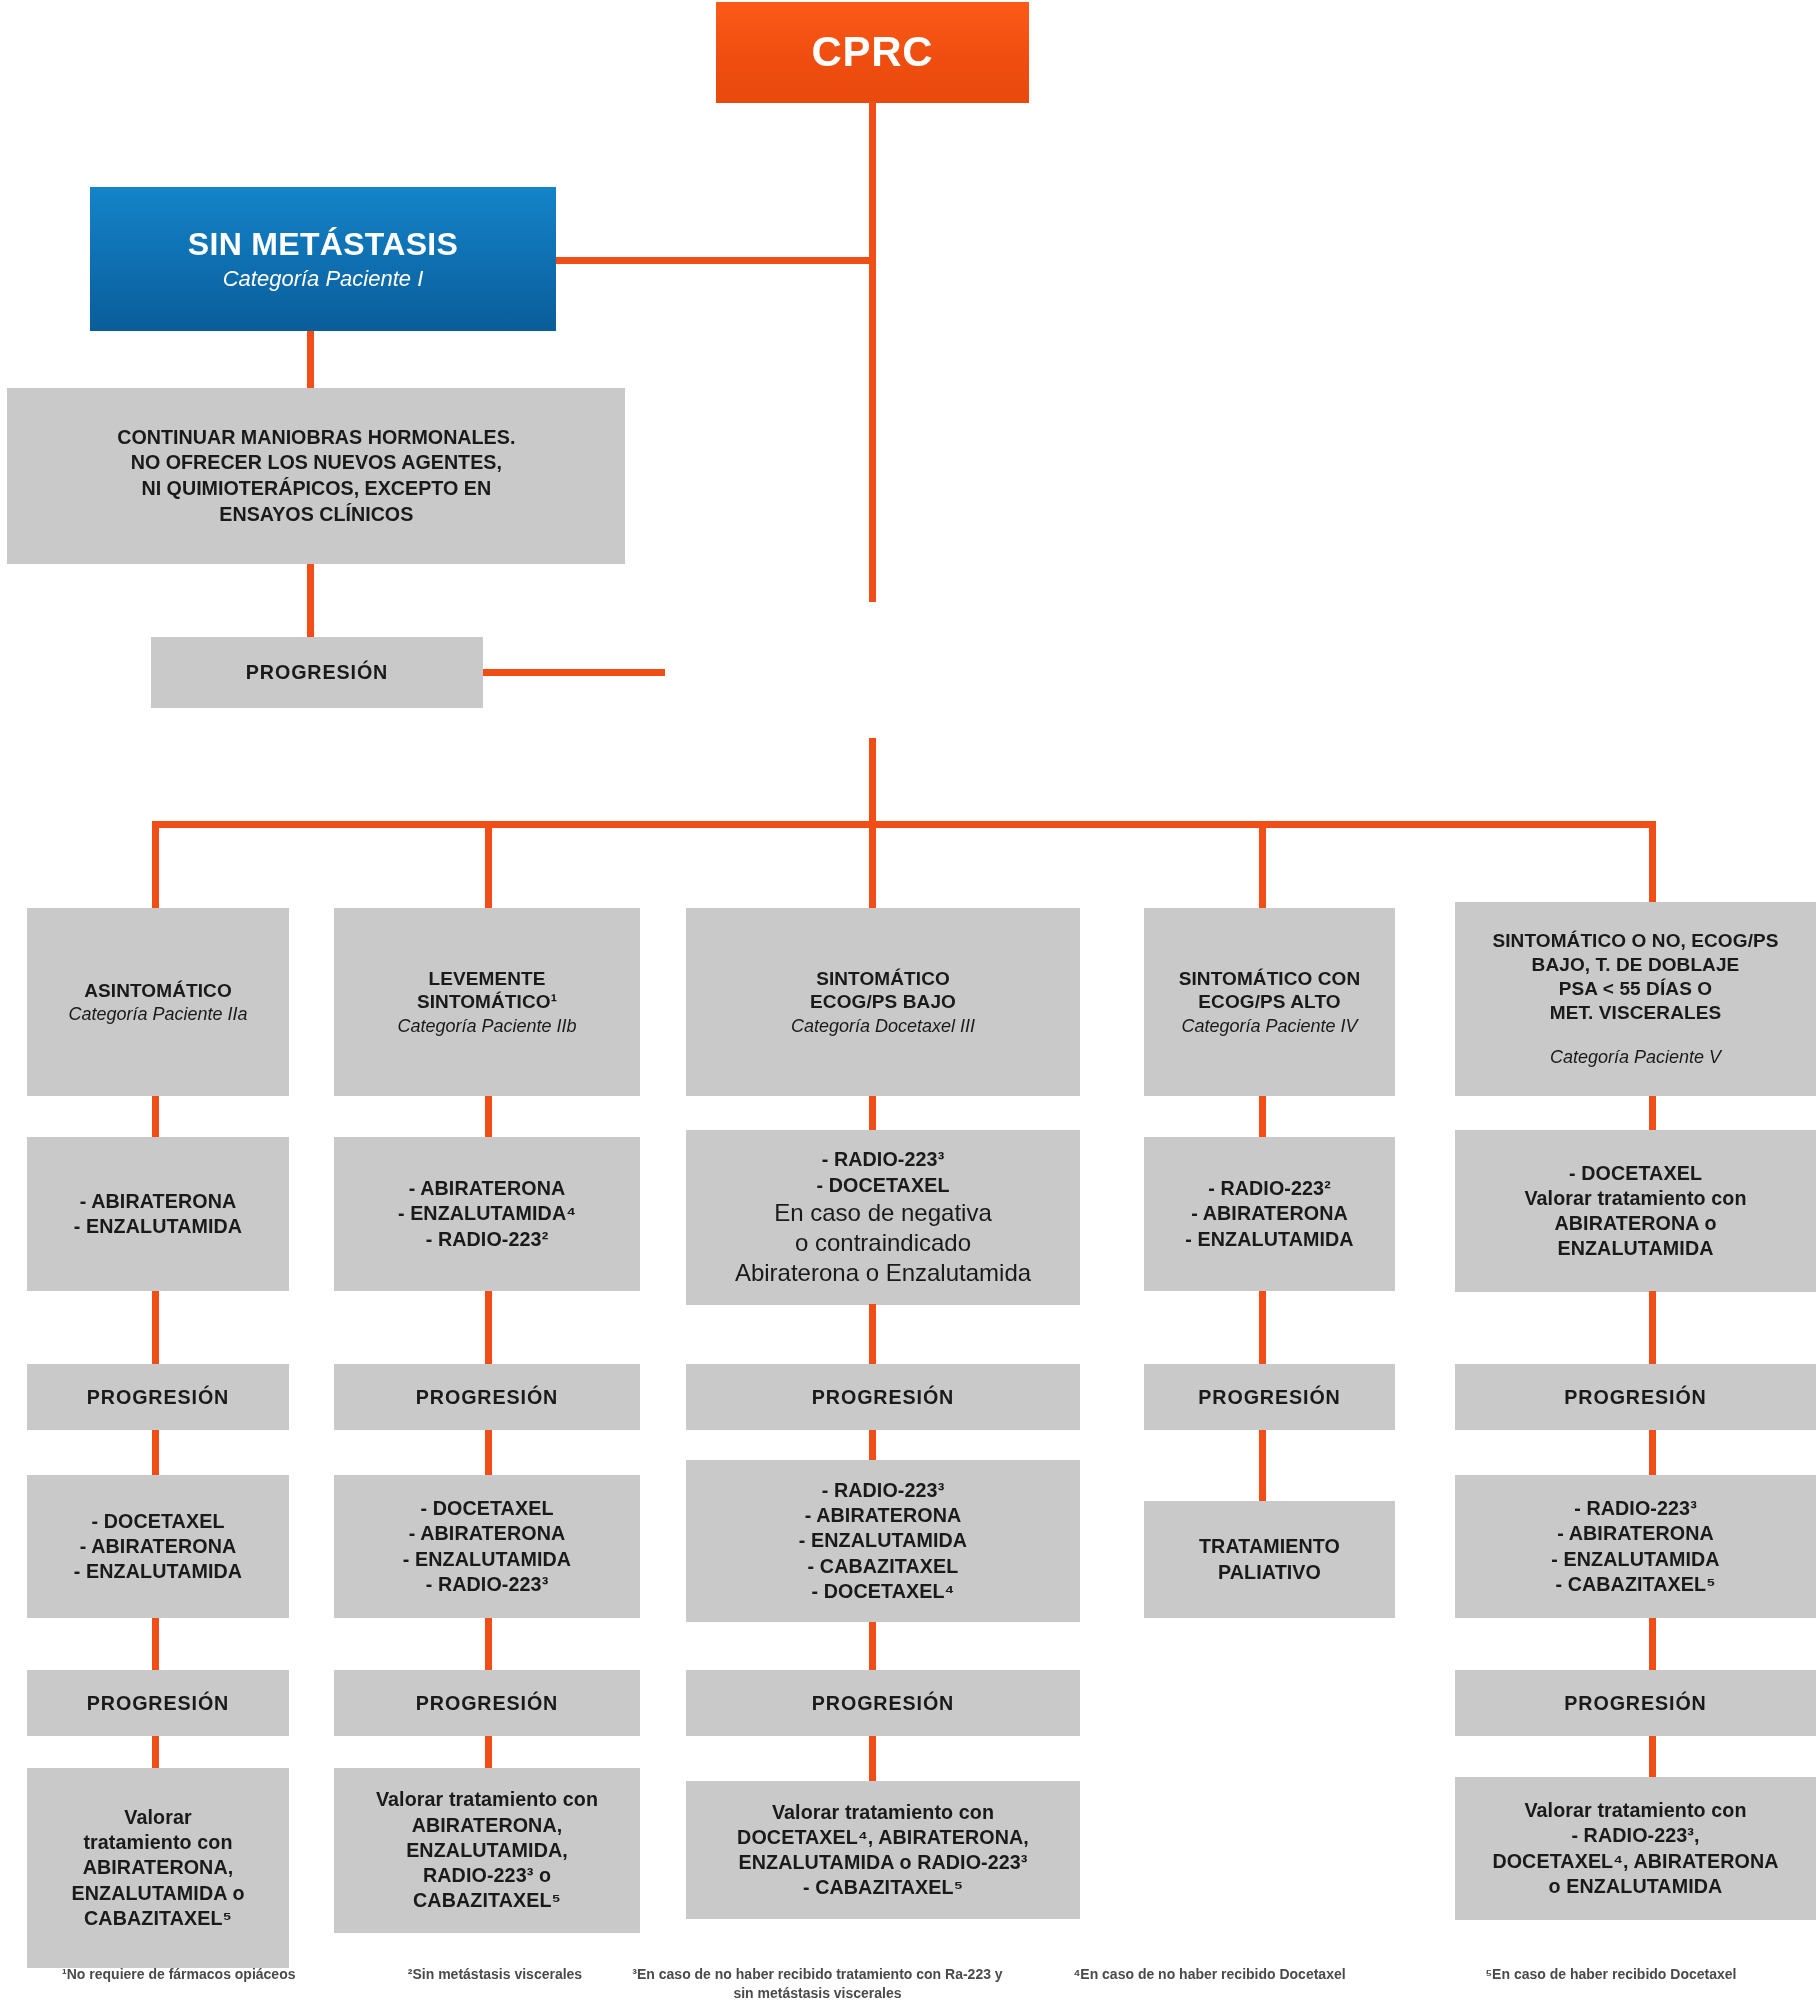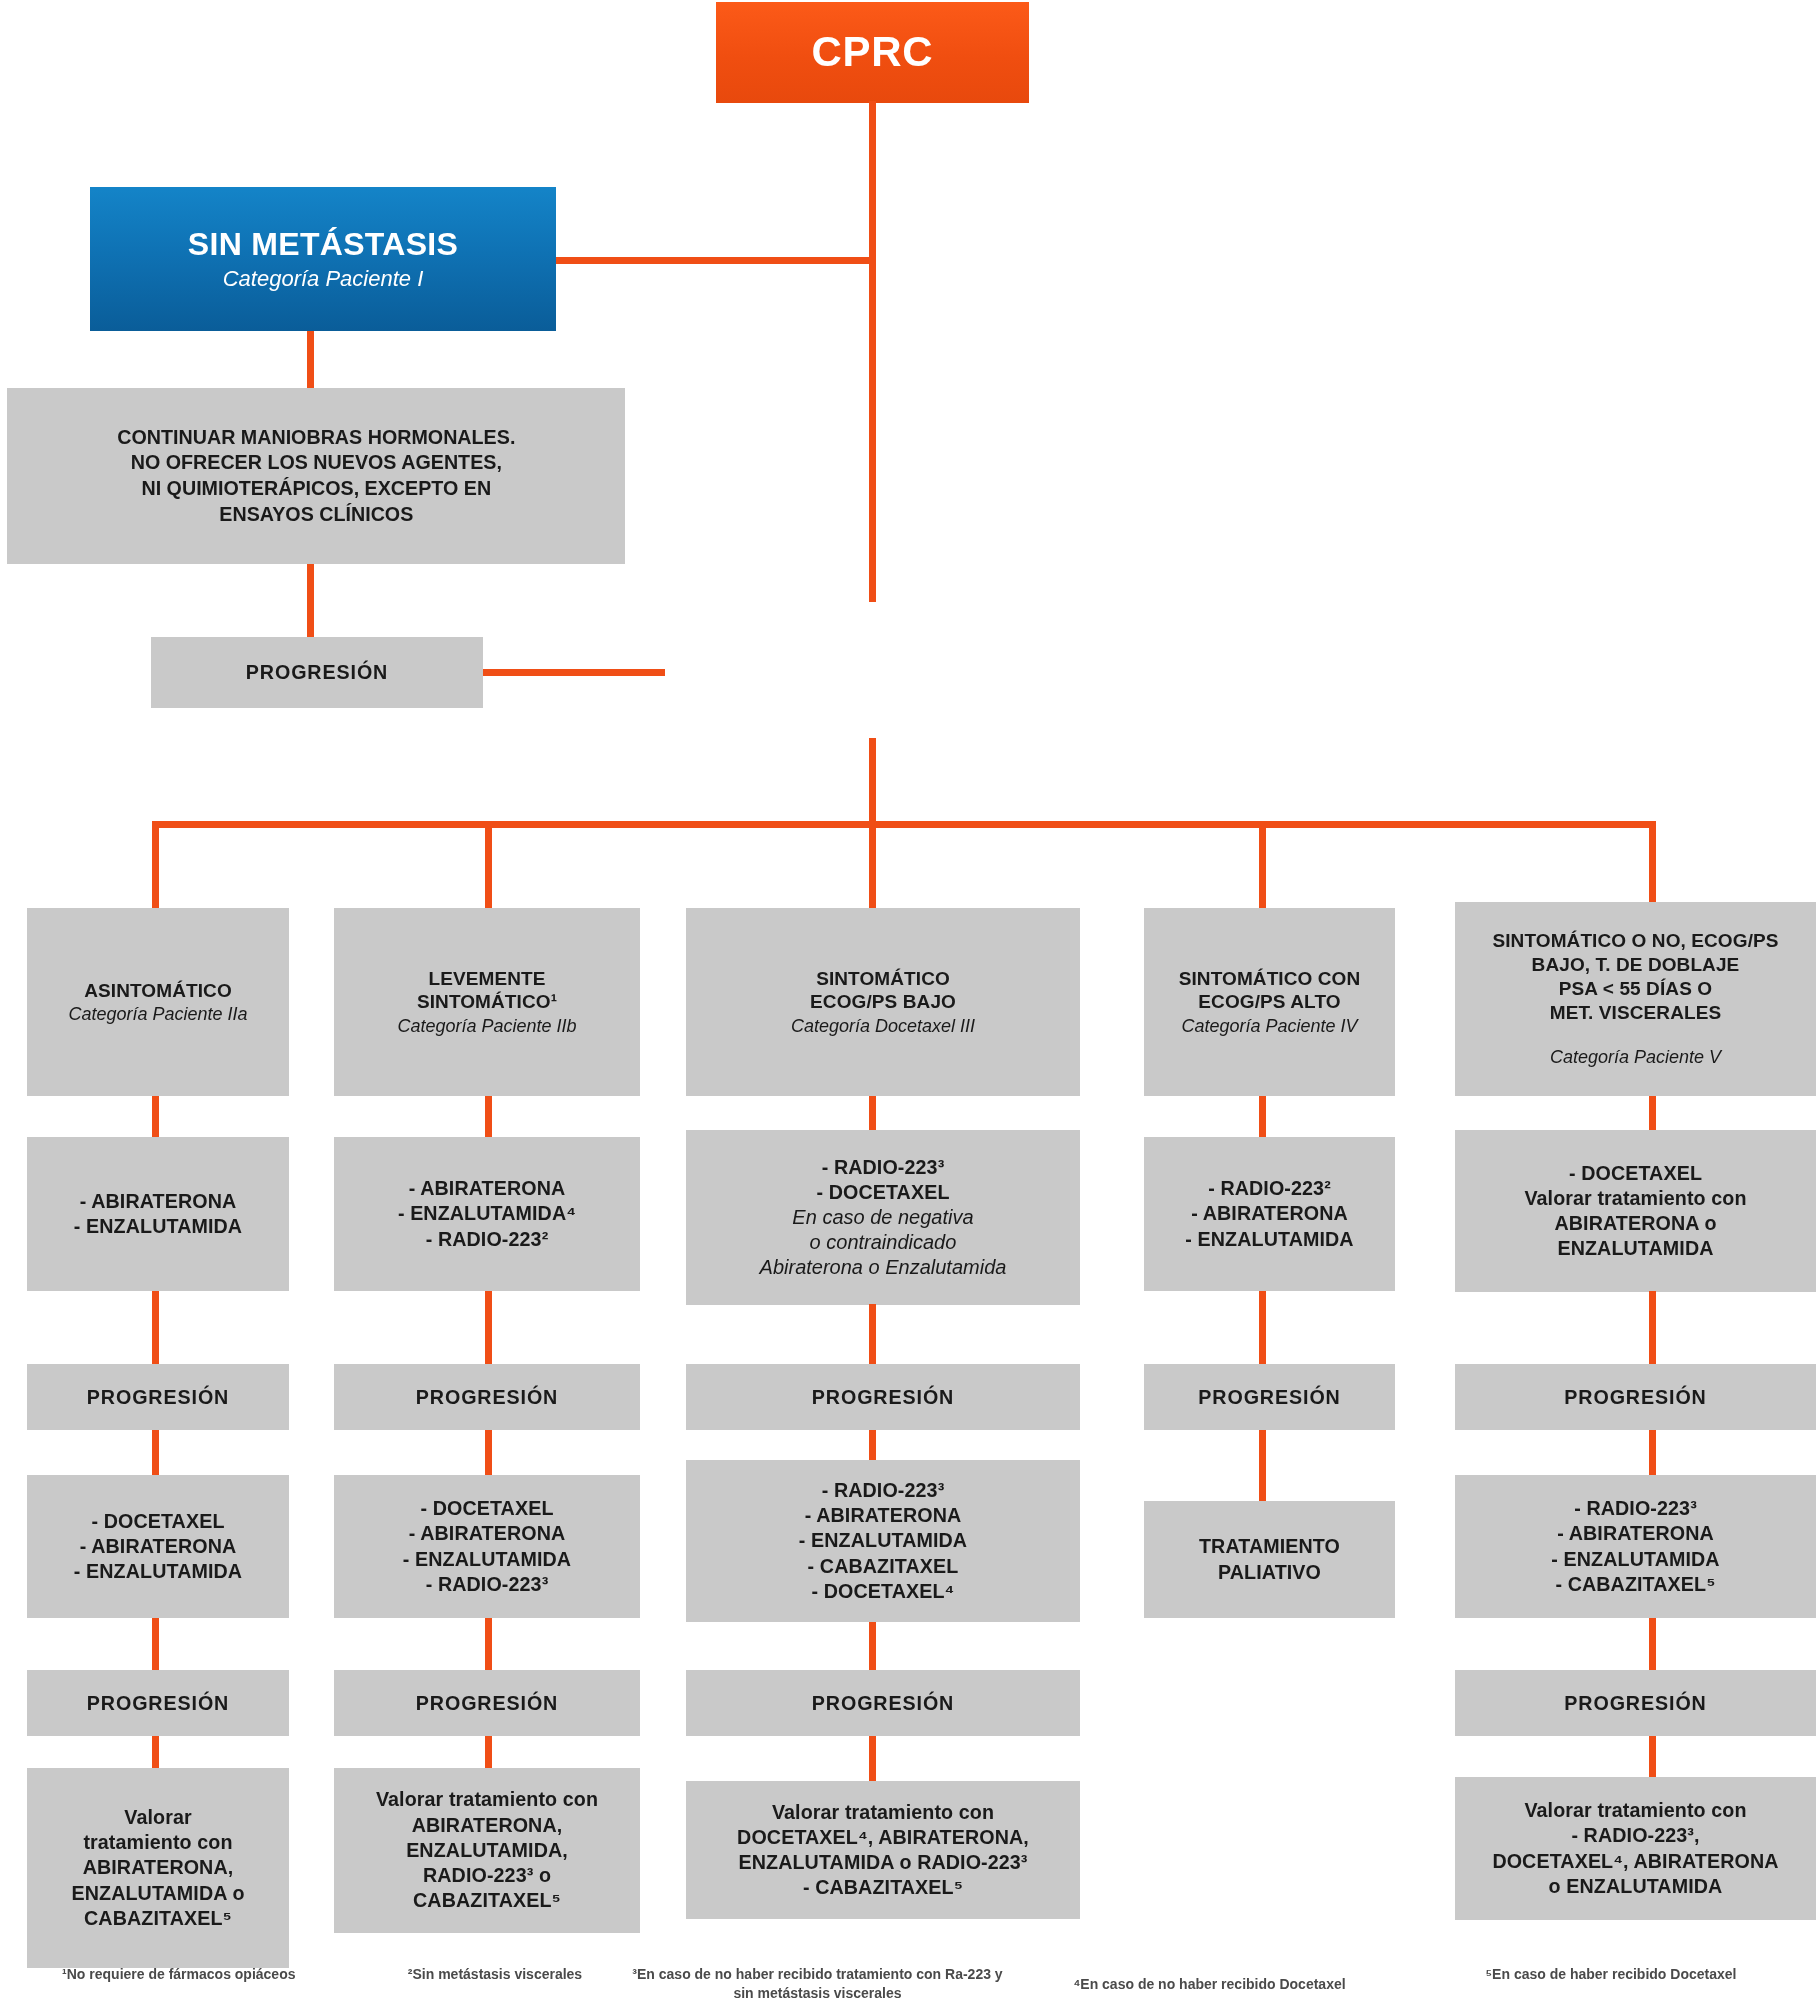--- a/index.html
+++ b/index.html
@@ -33,21 +33,21 @@
   }
 
   .big-title{font-size:42px;letter-spacing:0.7px;}
   .blue-title{font-size:32px;font-weight:bold;letter-spacing:0.3px;}
   .blue-sub{font-size:22px;font-style:italic;margin-top:2.9px;}
 
   .hdr-title{font-size:19px;font-weight:bold;line-height:1.25;letter-spacing:0.1px;}
   .hdr-sub{font-size:18px;font-style:italic;line-height:1.2;margin-top:1.5px;}
 
   .body-txt{font-size:19.7px;font-weight:bold;line-height:1.28;letter-spacing:0.1px;}
-  .body-ital{font-size:20px;font-style:italic;font-weight:normal;line-height:1.25;}
+  .body-ital{font-size:24px;font-weight:normal;line-height:1.25;}
   .prog-txt{font-size:19.7px;font-weight:bold;letter-spacing:0.9px;}
   .note-txt{font-size:19.7px;font-weight:bold;line-height:1.3;}
 
   
   .fnrow{position:absolute;left:0;top:1953px;width:1816px;height:62px;}
   .fn{position:absolute;font-size:14px;color:#4a4a4a;line-height:1.35;
       text-align:center;font-weight:bold;}
 </style>
 </head>
 <body>
@@ -317,18 +317,18 @@
       <div>- RADIO-223³,</div>
       <div>DOCETAXEL⁴, ABIRATERONA</div>
       <div>o ENZALUTAMIDA</div>
     </div>
   </div>
 
   <div class="fnrow">
     <div class="fn" style="left:7.3px;top:11.7px;width:343px;">¹No requiere de fármacos opiáceos</div>
     <div class="fn" style="left:364px;top:11.7px;width:262px;">²Sin metástasis viscerales</div>
     <div class="fn" style="left:628px;top:11.7px;width:379px;">³En caso de no haber recibido tratamiento con Ra-223 y sin metástasis viscerales</div>
-    <div class="fn" style="left:1020px;top:11.7px;width:379px;margin-top:10px;">⁴En caso de no haber recibido Docetaxel</div>
+    <div class="fn" style="left:1020px;top:11.7px;width:379px;">⁴En caso de no haber recibido Docetaxel</div>
     <div class="fn" style="left:1414px;top:11.7px;width:394px;">⁵En caso de haber recibido Docetaxel</div>
   </div>
 
 </div>
 
 
 </body></html>

